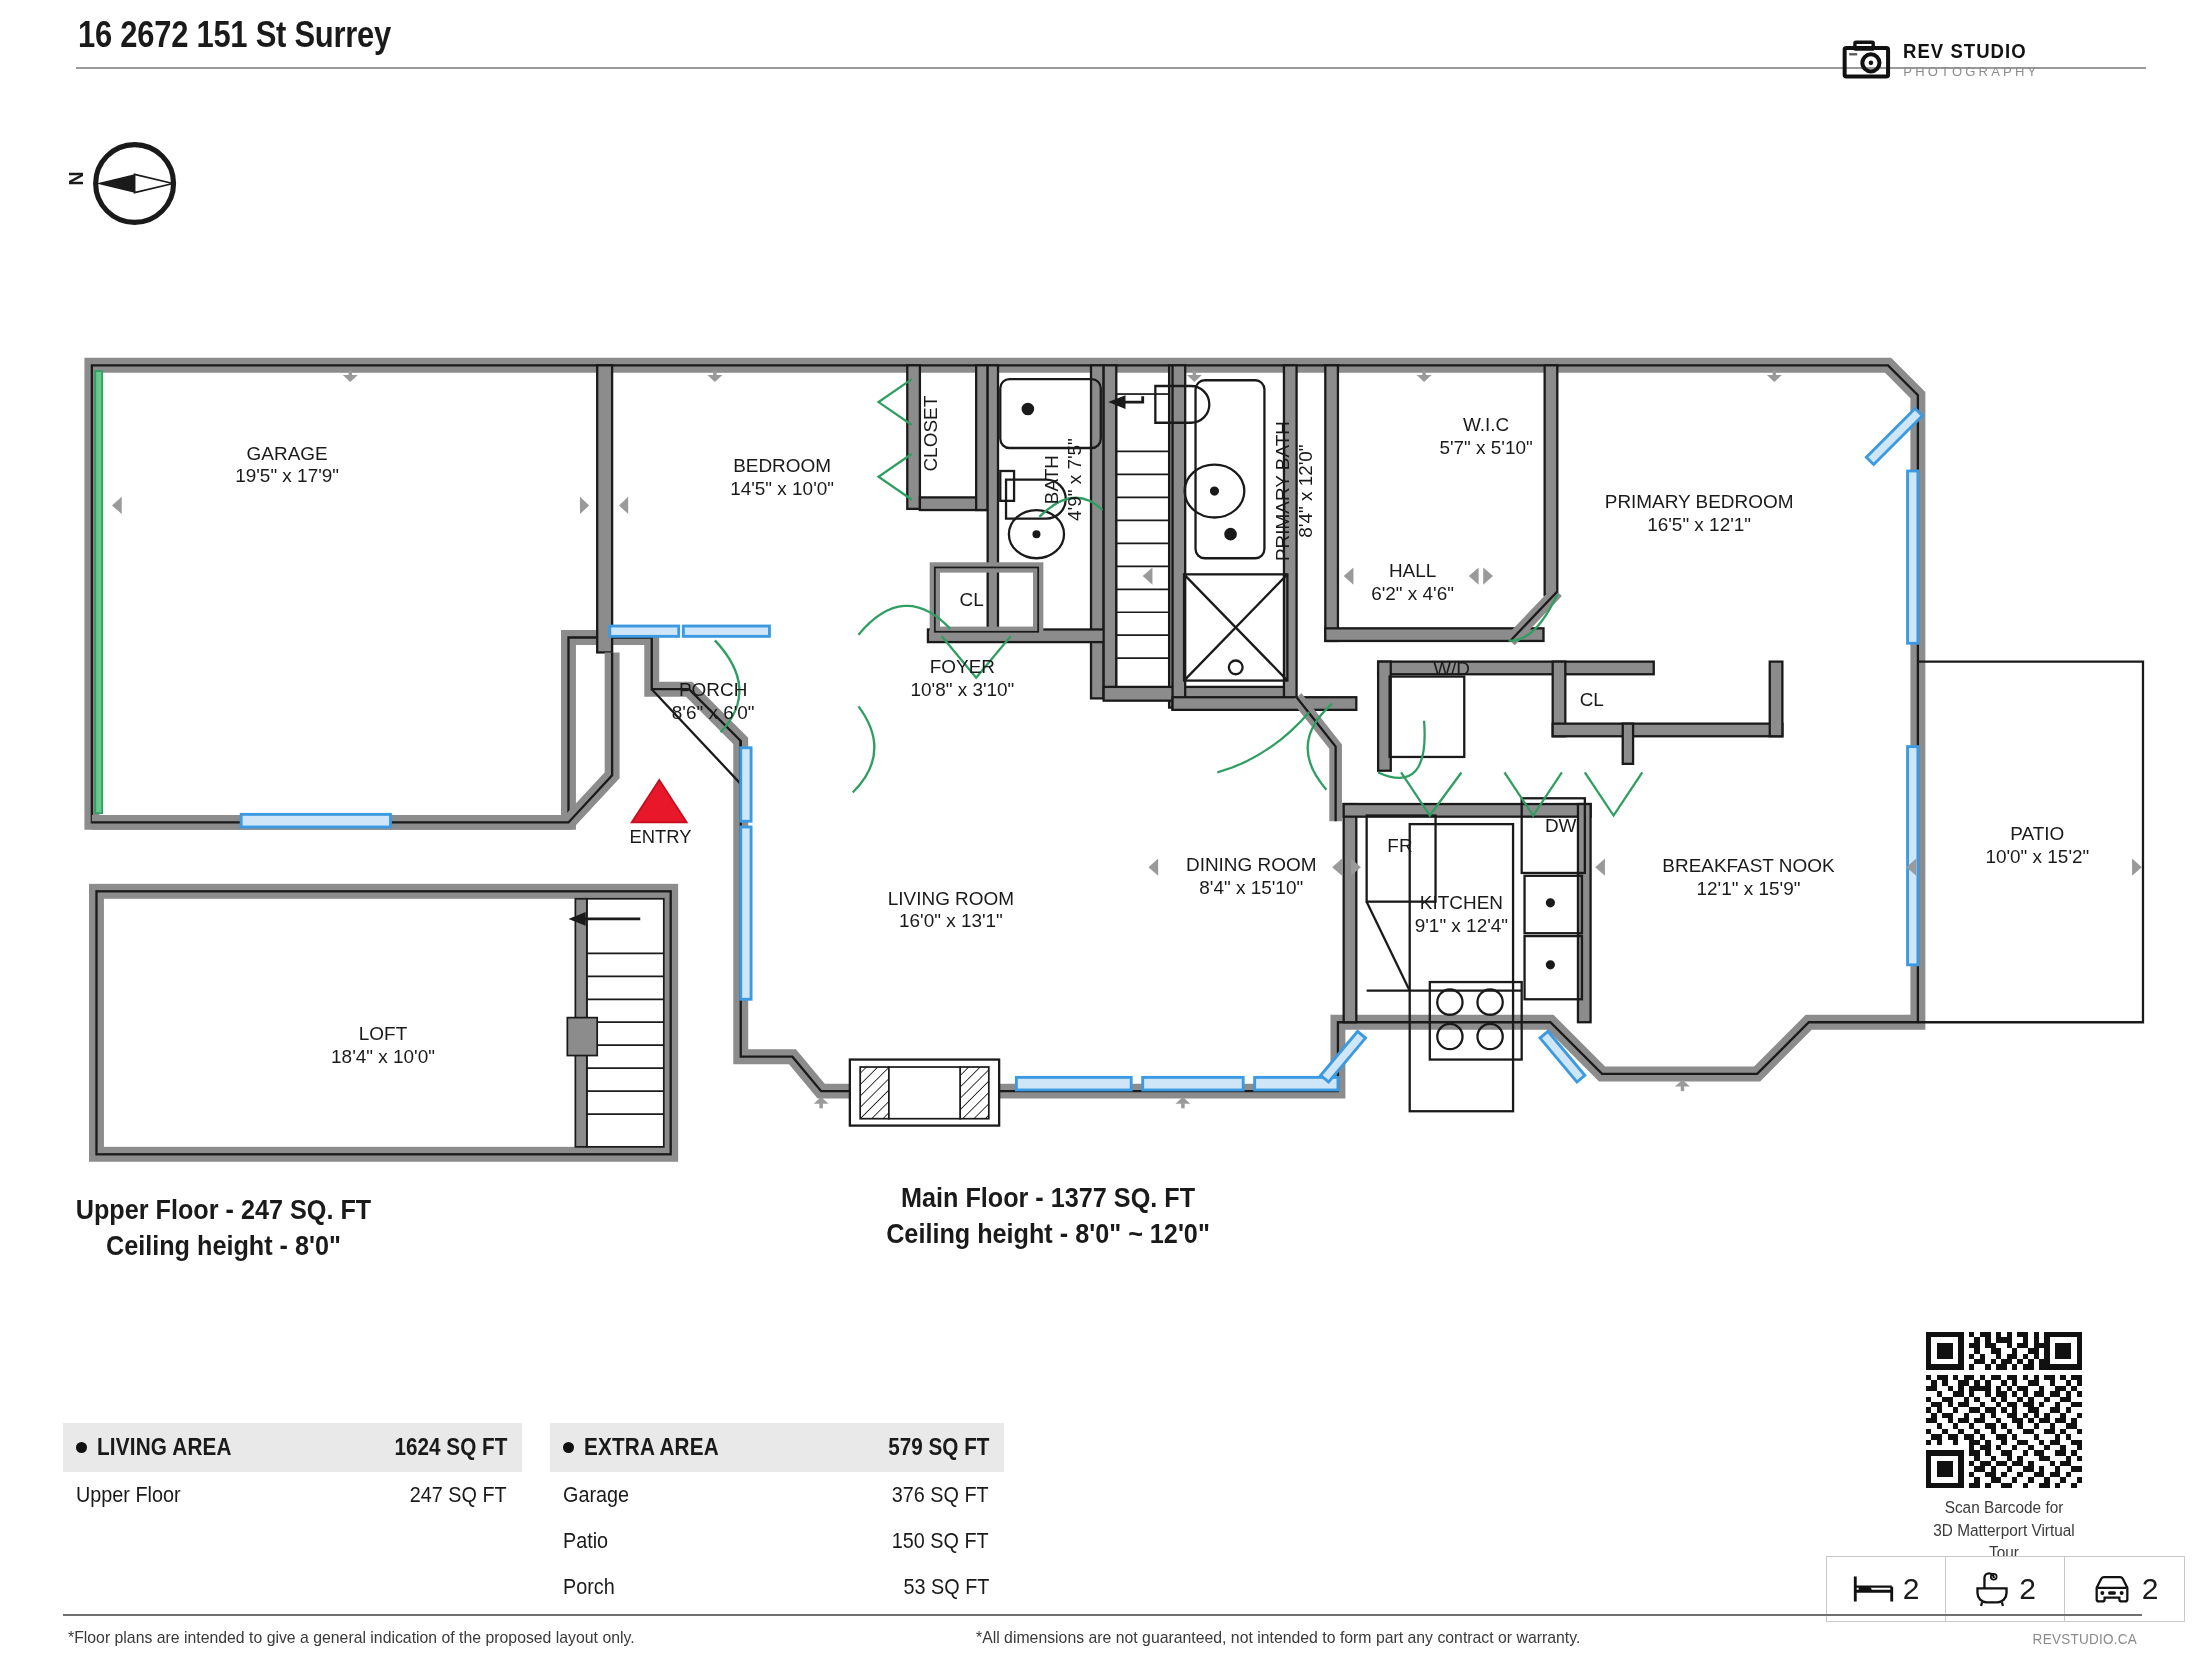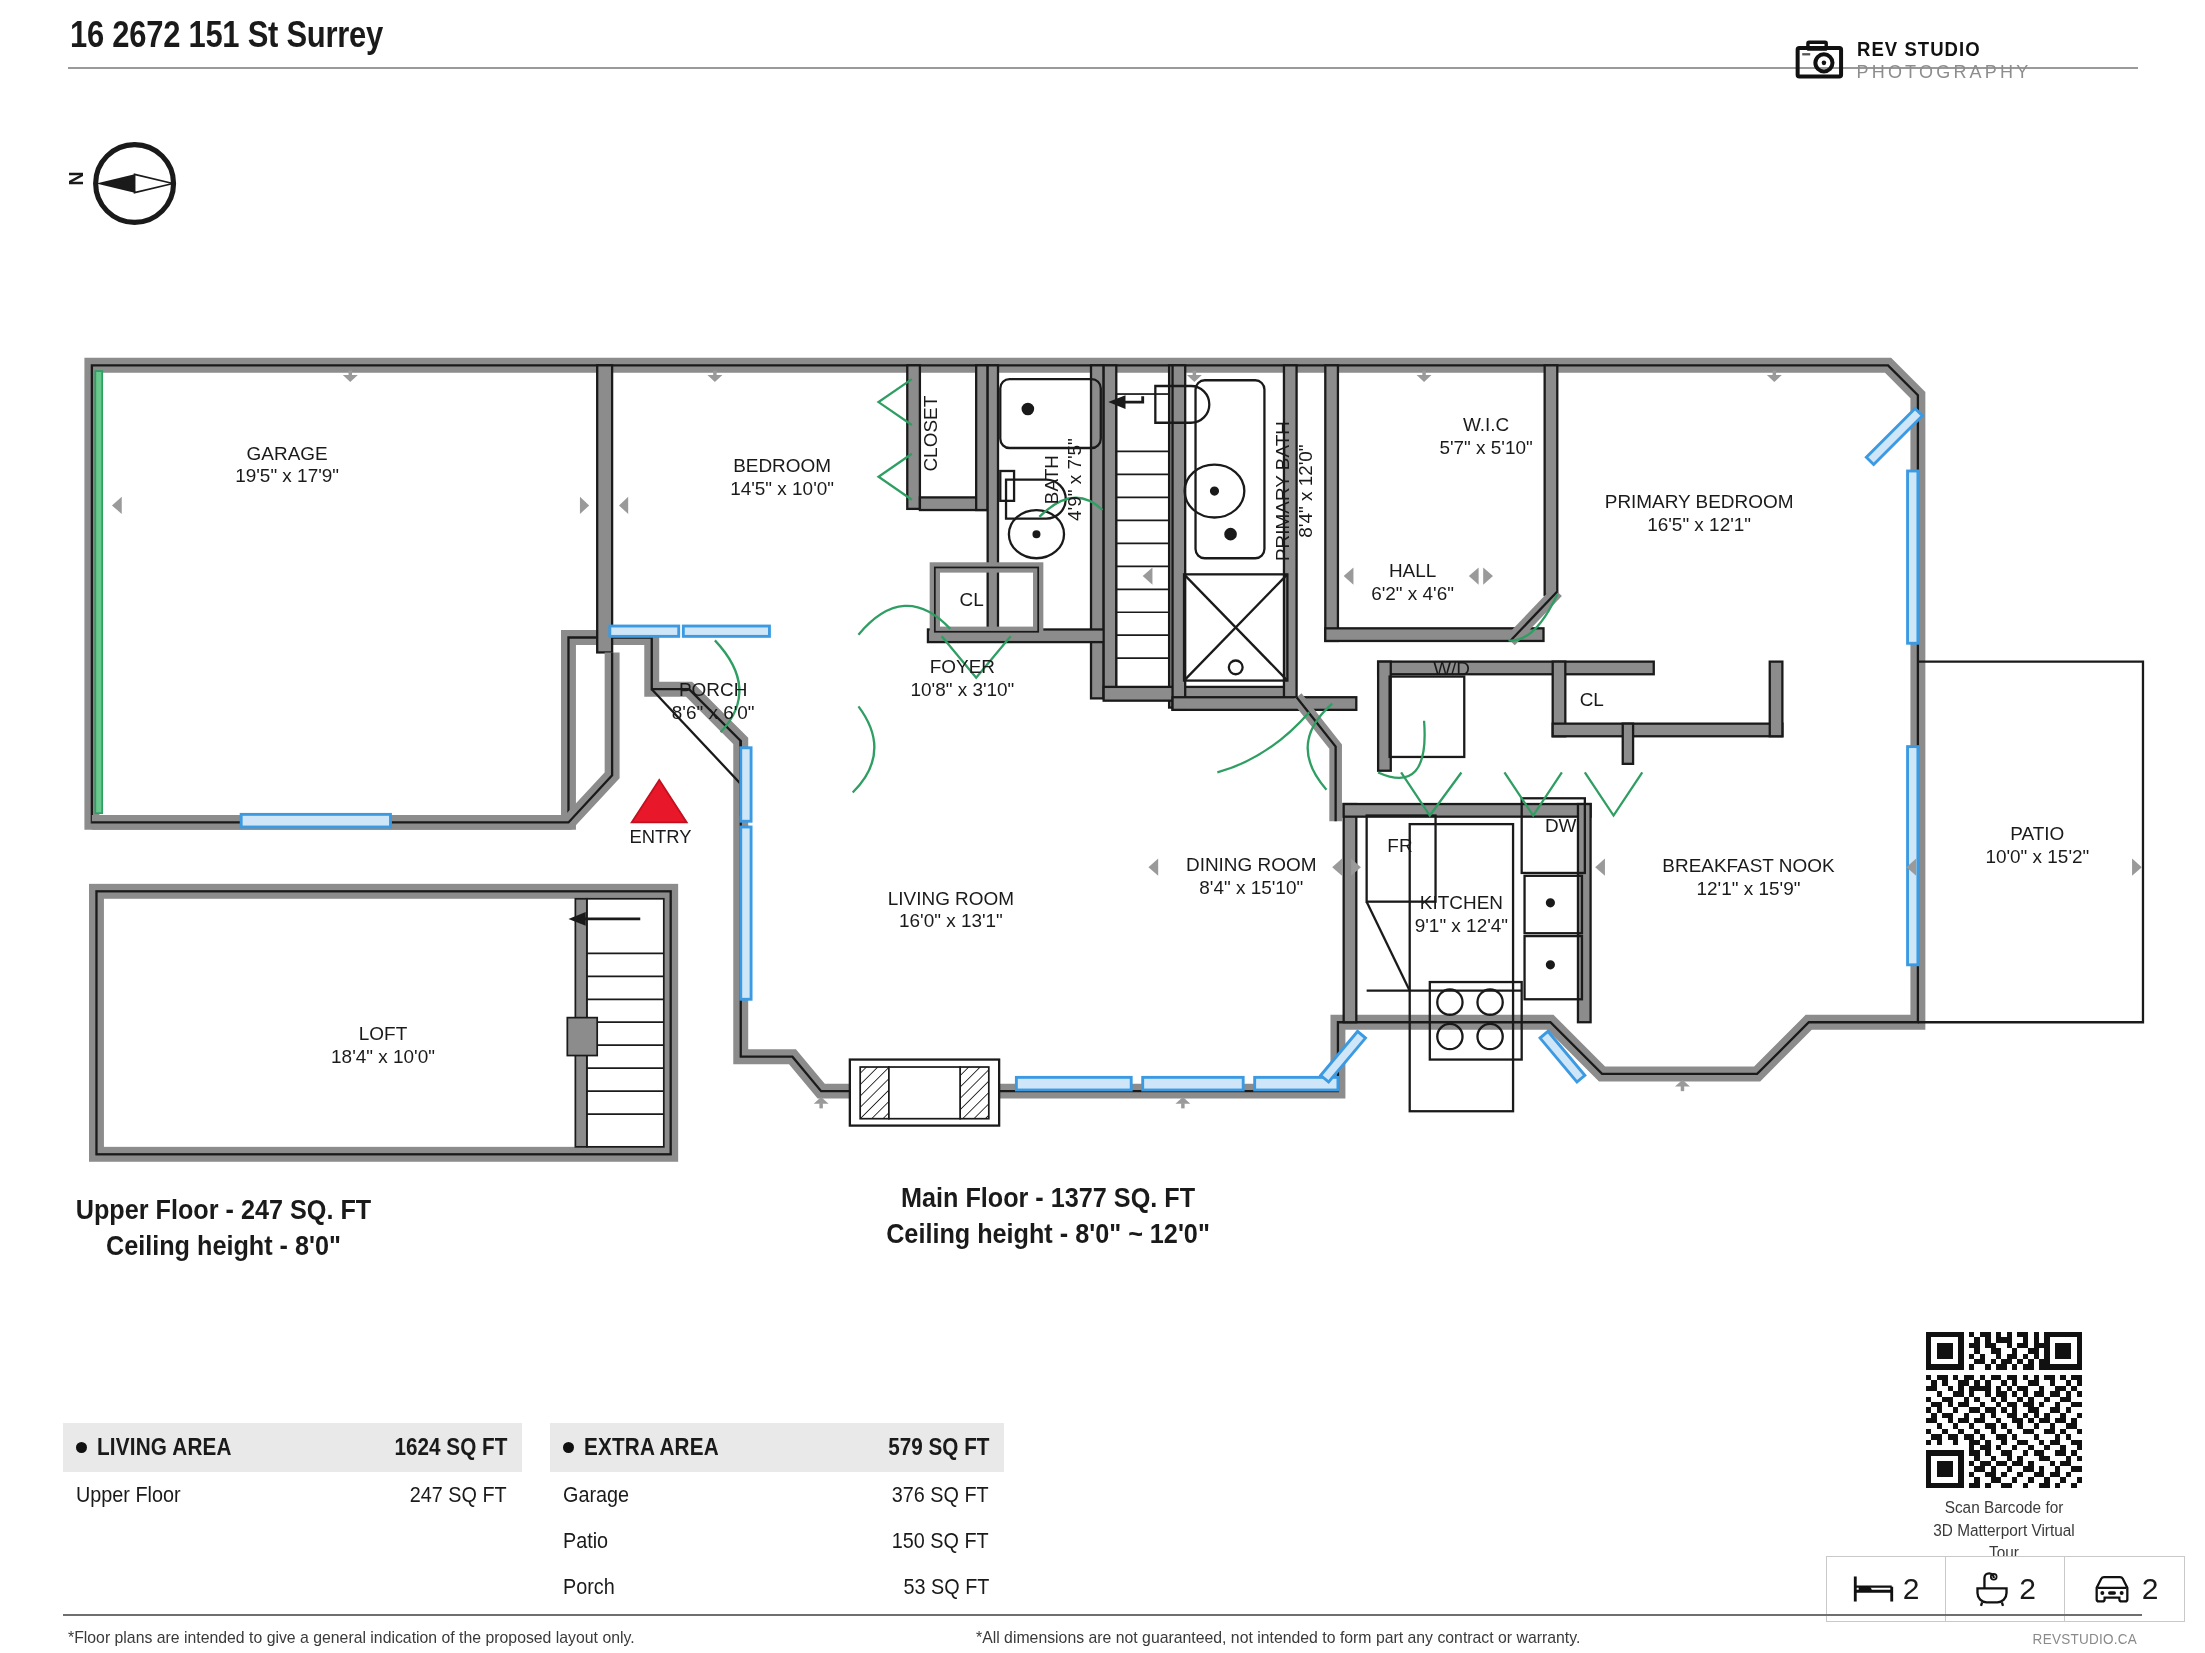--- a/index.html
+++ b/index.html
@@ -8,21 +8,21 @@
     width: 2205px; height: 1654px;
     background: #ffffff;
     font-family: "Liberation Sans", sans-serif;
     color: #1a1a1a;
     position: relative;
     overflow: hidden;
   }
 
   
   #header {
-    position:absolute; left:0; top:0; width:2044px; height:75px;padding-left:40px;
+    position:absolute; left:8px; top:0; width:2044px; height:75px;padding-left:40px;
   }
   #page-title {
     position:absolute; left:70px; top:13.8px;
     font-size: 36px; font-weight: 700;
     letter-spacing:-0.3px;
     transform: scaleX(0.86); transform-origin: left center;
     white-space:nowrap;
   }
   #header-rule {
     position:absolute; left:68px; top:67px; width:2070px; height:2.3px;
@@ -33,21 +33,21 @@
     display:flex; align-items:center; gap:10.3px;margin-top:32px;
   }
   #brand-icon { width:51px; height:40px; }
   #brand-text { line-height:1; }
   #brand-name {
     font-size:19.5px; font-weight:700; letter-spacing:1.1px; color:#111;
     transform: scaleX(0.95); transform-origin:left center;
     white-space:nowrap;
   }
   #brand-sub {
-    font-size:18px; letter-spacing:3.2px; color:#8d8d8d; margin-top:3.4px;
+    font-size:13px; letter-spacing:3.2px; color:#8d8d8d; margin-top:3.4px;
     white-space:nowrap;
   }
 
   
   #compass { position:absolute; left:63px; top:129px; width:126px; height:109px; }
   #compass-label {
     position:absolute; left:69px; top:167px;
     font-size:19.5px; font-weight:700;
     transform: rotate(-90deg);
     transform-origin:center center;

